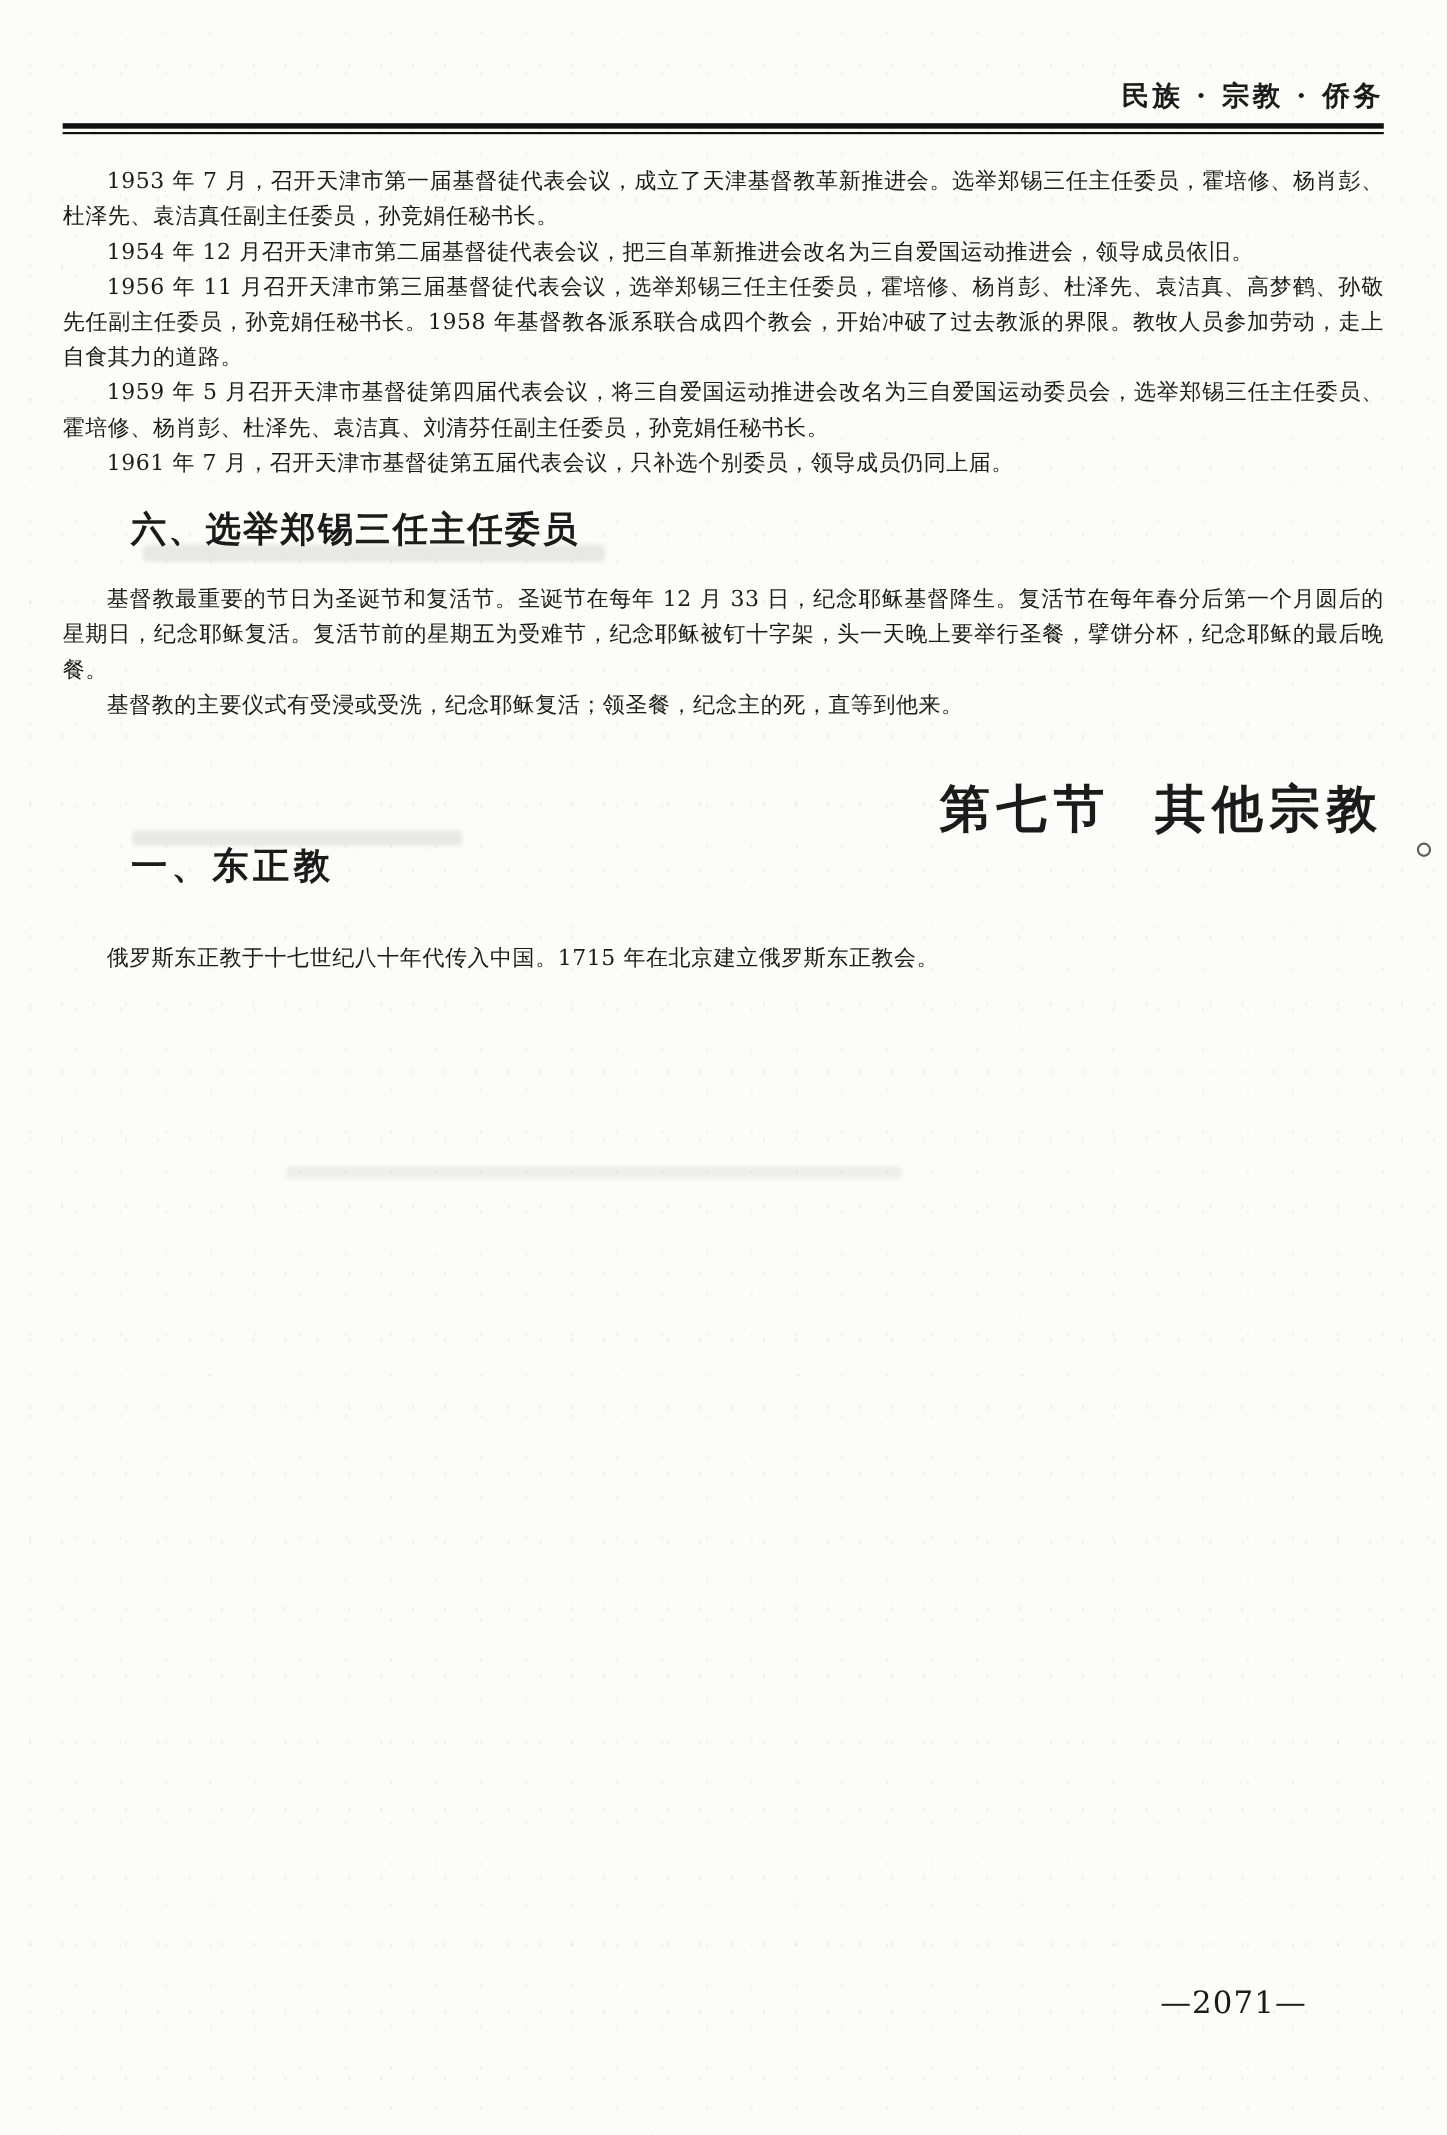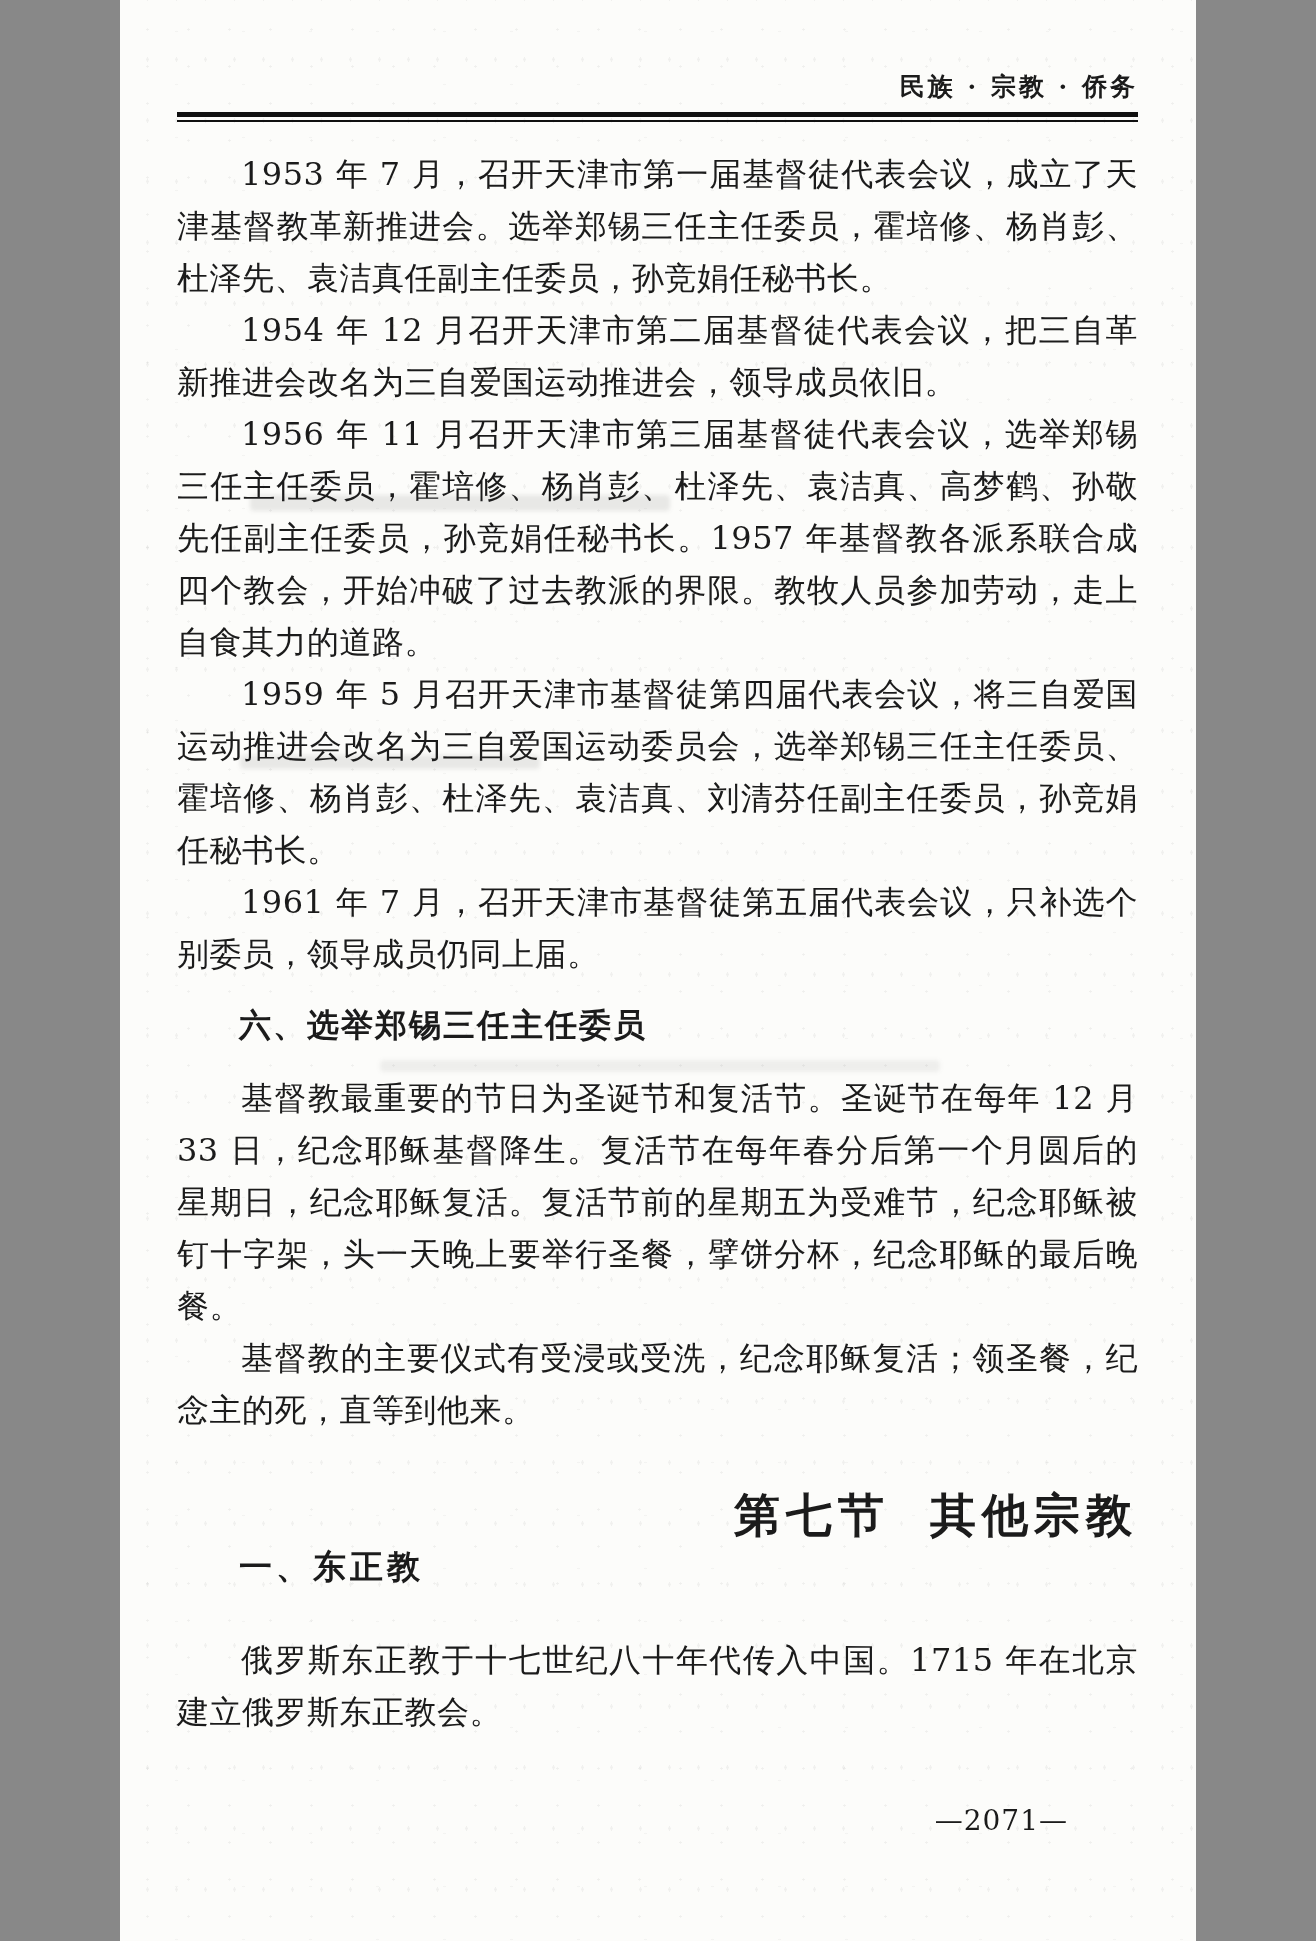--- a/index.html
+++ b/index.html
@@ -1,19 +1,19 @@
 <!DOCTYPE html>
 <html lang="zh"><head>
 <meta charset="utf-8">
 <style>
   html,body{margin:0;padding:0;}
   body{background:#888;}
   .page{
     position:relative;
-    width:1076px;height:1941px;
+    width:1316px;height:1941px;
     margin:0 auto;
     background-color:#fcfcfa;
     background-image:
       radial-gradient(rgba(30,30,30,0.055) 1px, transparent 1.4px),
       radial-gradient(rgba(30,30,30,0.04) 1px, transparent 1.3px),
       radial-gradient(rgba(30,30,30,0.05) 1px, transparent 1.2px);
     background-size: 41px 37px, 67px 53px, 29px 61px;
     background-position: 7px 11px, 23px 5px, 13px 29px;
     color:#1b1b1b;
     font-family:"DejaVu Serif","Liberation Serif",serif;
@@ -26,21 +26,21 @@
     line-height:26px;
   }
   .header-rule{
     margin-top:12px;height:3px;
     border-top:5px solid #101010;
     border-bottom:2px solid #101010;
   }
   .body-text{margin-top:26px;}
   .body-text p, .section-text p, .subsection-text p{
     margin:0;
-    font-size:32px;line-height:52px;
+    font-size:20px;line-height:32px;
     text-align:justify;text-indent:2em;
     letter-spacing:0.5px;
   }
   .section-heading{
     margin:22px 0 24px;padding-left:62px;
     font-size:32px;font-weight:bold;line-height:46px;
     letter-spacing:2px;
   }
   .chapter-heading{
     margin-top:50px;
@@ -79,21 +79,21 @@
   <div class="content">
 
     <div class="page-header">
       <span class="header-title">民族 · 宗教 · 侨务</span>
     </div>
     <div class="header-rule"></div>
 
     <div class="body-text">
       <p>1953 年 7 月，召开天津市第一届基督徒代表会议，成立了天津基督教革新推进会。选举郑锡三任主任委员，霍培修、杨肖彭、杜泽先、袁洁真任副主任委员，孙竞娟任秘书长。</p>
       <p>1954 年 12 月召开天津市第二届基督徒代表会议，把三自革新推进会改名为三自爱国运动推进会，领导成员依旧。</p>
-      <p>1956 年 11 月召开天津市第三届基督徒代表会议，选举郑锡三任主任委员，霍培修、杨肖彭、杜泽先、袁洁真、高梦鹤、孙敬先任副主任委员，孙竞娟任秘书长。1957 年基督教各派系联合成四个教会，开始冲破了过去教派的界限。教牧人员参加劳动，走上自食其力的道路。</p>
+      <p>1956 年 11 月召开天津市第三届基督徒代表会议，选举郑锡三任主任委员，霍培修、杨肖彭、杜泽先、袁洁真、高梦鹤、孙敬先任副主任委员，孙竞娟任秘书长。1958 年基督教各派系联合成四个教会，开始冲破了过去教派的界限。教牧人员参加劳动，走上自食其力的道路。</p>
       <p>1959 年 5 月召开天津市基督徒第四届代表会议，将三自爱国运动推进会改名为三自爱国运动委员会，选举郑锡三任主任委员、霍培修、杨肖彭、杜泽先、袁洁真、刘清芬任副主任委员，孙竞娟任秘书长。</p>
       <p>1961 年 7 月，召开天津市基督徒第五届代表会议，只补选个别委员，领导成员仍同上届。</p>
     </div>
 
     <div class="section-heading">六、选举郑锡三任主任委员</div>
 
     <div class="section-text">
       <p>基督教最重要的节日为圣诞节和复活节。圣诞节在每年 12 月 33 日，纪念耶稣基督降生。复活节在每年春分后第一个月圆后的星期日，纪念耶稣复活。复活节前的星期五为受难节，纪念耶稣被钉十字架，头一天晚上要举行圣餐，擘饼分杯，纪念耶稣的最后晚餐。</p>
       <p>基督教的主要仪式有受浸或受洗，纪念耶稣复活；领圣餐，纪念主的死，直等到他来。</p>
     </div>

